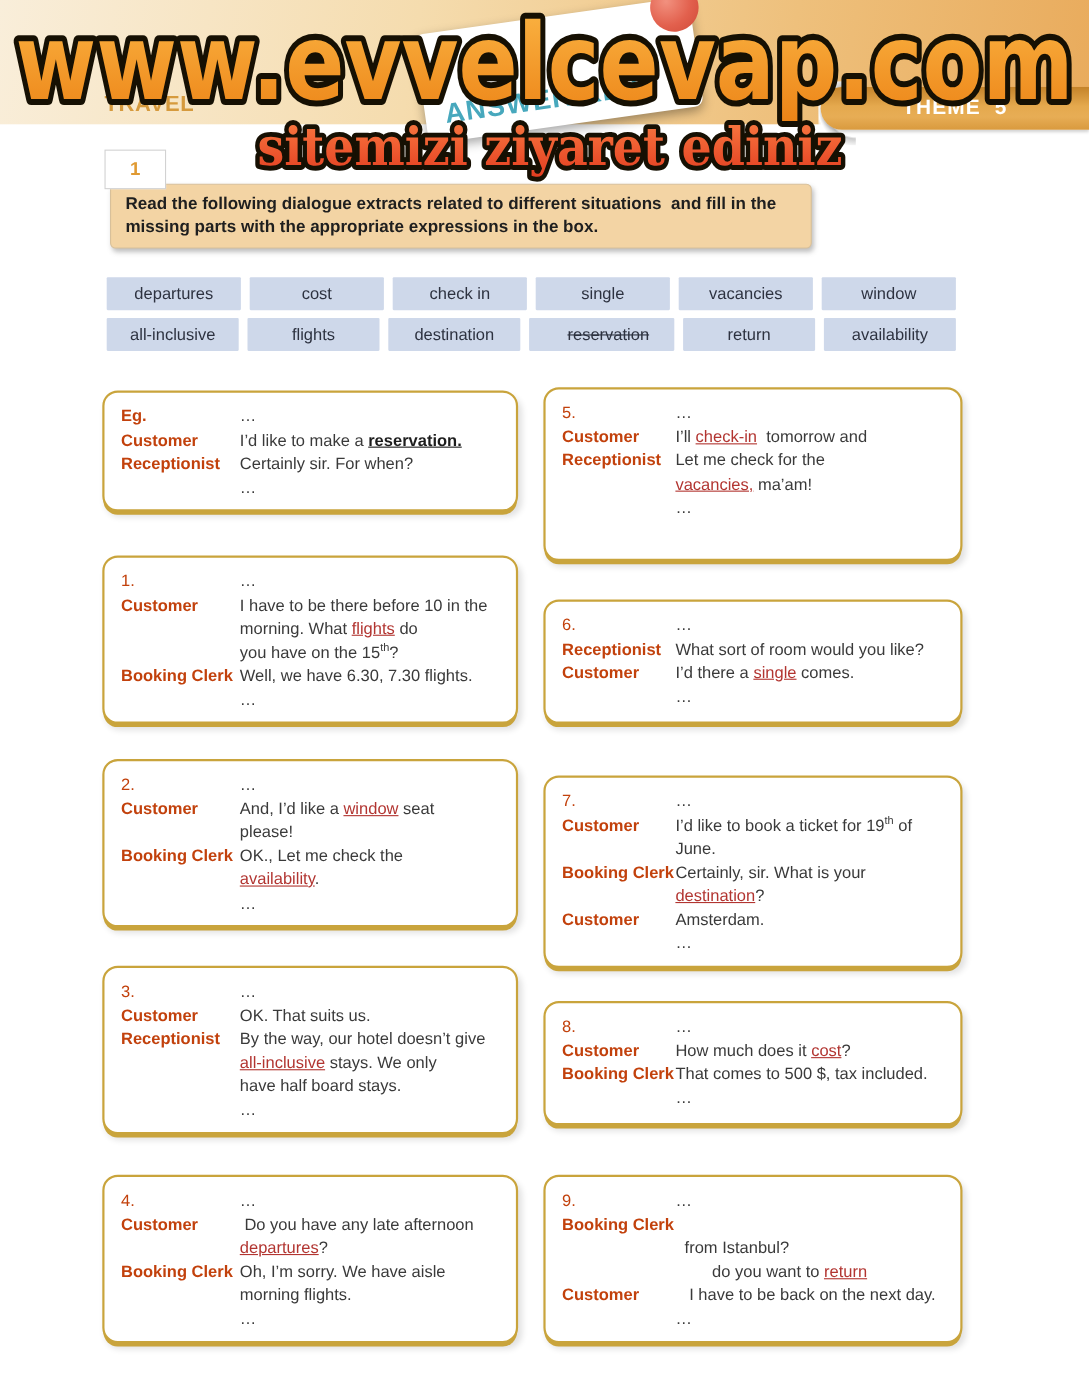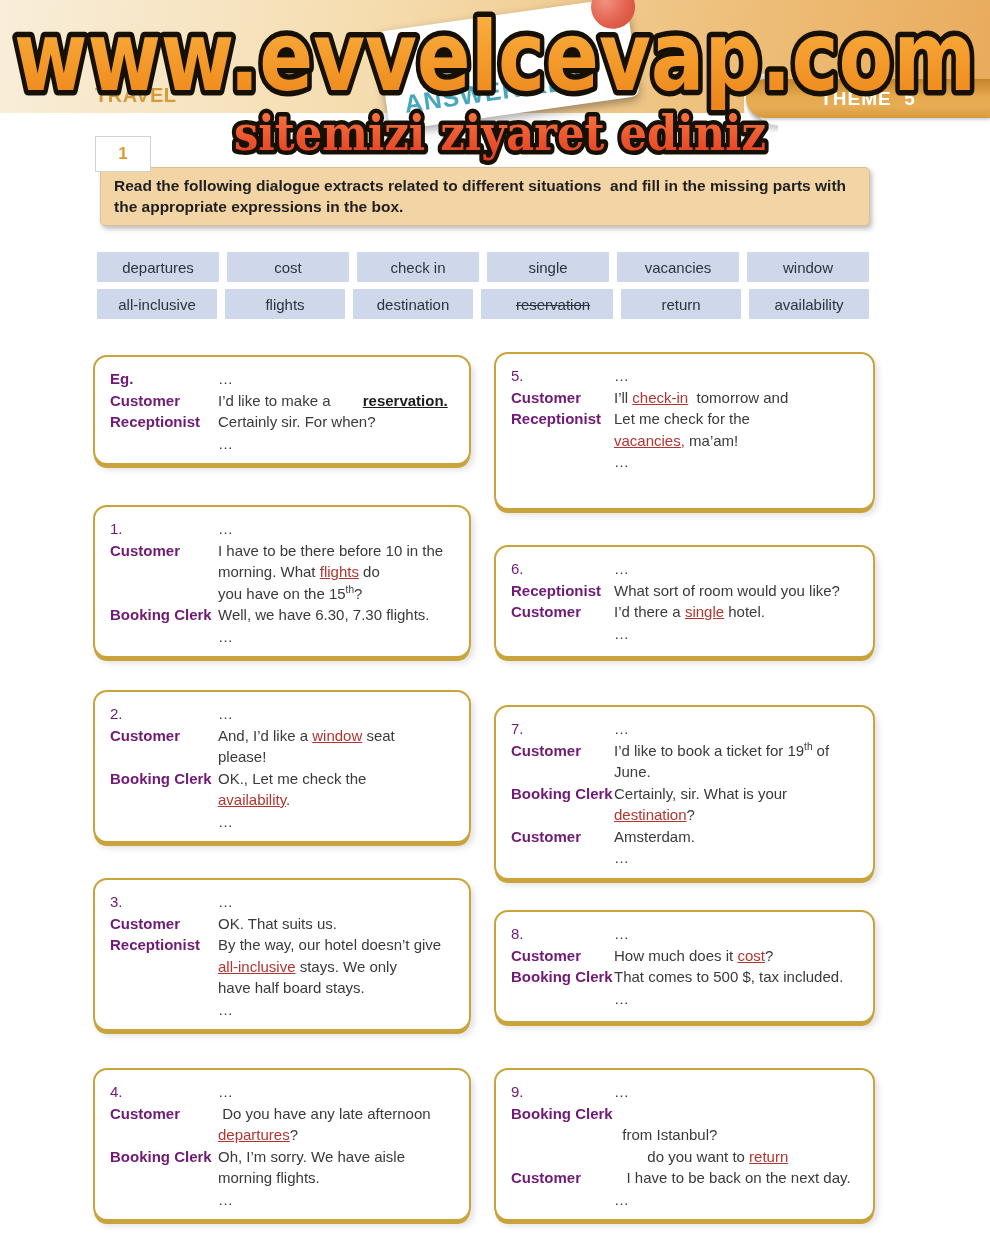--- a/index.html
+++ b/index.html
@@ -62,21 +62,21 @@
   
   .watermark-svg{position:absolute;left:0;top:0;z-index:6;pointer-events:none;}
   
   .number-tab{
     position:absolute;left:95px;top:136px;width:56px;height:36px;z-index:2;
     background:#ffffff;border:1px solid #d2d2d2;
     display:flex;align-items:center;justify-content:center;
     color:var(--number-orange);font-weight:bold;font-size:17px;
   }
   .instruction-box{
-    position:absolute;left:100px;top:167px;width:770px;z-index:1;
+    position:absolute;left:100px;top:167px;width:638px;z-index:1;
     background:var(--instruction-tan);
     border-radius:5px;
     border:1px solid #d8c09a;
     box-shadow:2px 3px 5px rgba(110,110,110,.45);
     padding:7px 13px 8px 13px;
     font-size:15.5px;font-weight:bold;color:#1f1f1f;line-height:21px;
   }
   
   .word-box{position:absolute;left:97px;top:252px;width:772px;}
   .word-row{display:flex;gap:8px;margin-bottom:7px;}
@@ -89,26 +89,26 @@
   
   .dlg{
     position:absolute;background:#ffffff;
     border:2px solid var(--accent-gold);
     border-radius:14px;
     box-shadow:0 4px 0 -1px var(--accent-gold), 3px 5px 6px rgba(0,0,0,.12);
     padding:11px 8px 9px 15px;
     font-size:15px;line-height:21.5px;
   }
   .dlg-row{display:flex;white-space:pre;}
-  .dlg-label{width:108px;flex:0 0 108px;color:#701a75;}
+  .dlg-label{width:108px;flex:0 0 108px;color:#c2410c;}
   .dlg-label.b{font-weight:bold;}
   .col-right .dlg-label{width:103px;flex:0 0 103px;}
   .dlg-text{color:#3a3a3a;}
   .dlg-text .ans{color:var(--answer-red);text-decoration:underline;}
-  .dlg-text .ansb{font-weight:bold;text-decoration:underline;color:#1d1d1d;margin-left:28px;}
+  .dlg-text .ansb{font-weight:bold;text-decoration:underline;color:#1d1d1d;}
   .dlg-text sup{font-size:10px;line-height:0;}
   #dlg-eg{left:93px;top:355px;width:378px;min-height:110px;}
   #dlg-1 {left:93px;top:505px;width:378px;}
   #dlg-2 {left:93px;top:690px;width:378px;}
   #dlg-3 {left:93px;top:878px;width:378px;min-height:152px;}
   #dlg-4 {left:93px;top:1068px;width:378px;}
   #dlg-5 {left:494px;top:352px;width:381px;min-height:158px;}
   #dlg-6 {left:494px;top:545px;width:381px;min-height:113px;}
   #dlg-7 {left:494px;top:705px;width:381px;min-height:163px;}
   #dlg-8 {left:494px;top:910px;width:381px;min-height:113px;}
@@ -206,21 +206,21 @@
     <div class="dlg col-right" id="dlg-5">
       <div class="dlg-row"><div class="dlg-label">5.</div><div class="dlg-text"><span>…</span></div></div>
       <div class="dlg-row"><div class="dlg-label b">Customer</div><div class="dlg-text"><span>I’ll </span><span class="ans">check-in</span><span>&nbsp; tomorrow and</span></div></div>
       <div class="dlg-row"><div class="dlg-label b">Receptionist</div><div class="dlg-text"><span>Let me check for the</span></div></div>
       <div class="dlg-row"><div class="dlg-label"></div><div class="dlg-text"><span class="ans">vacancies,</span><span> ma’am!</span></div></div>
       <div class="dlg-row"><div class="dlg-label"></div><div class="dlg-text"><span>…</span></div></div>
     </div>
     <div class="dlg col-right" id="dlg-6">
       <div class="dlg-row"><div class="dlg-label">6.</div><div class="dlg-text"><span>…</span></div></div>
       <div class="dlg-row"><div class="dlg-label b">Receptionist</div><div class="dlg-text"><span>What sort of room would you like?</span></div></div>
-      <div class="dlg-row"><div class="dlg-label b">Customer</div><div class="dlg-text"><span>I’d there a </span><span class="ans">single</span><span> hotel.</span></div></div>
+      <div class="dlg-row"><div class="dlg-label b">Customer</div><div class="dlg-text"><span>I’d there a </span><span class="ans">single</span><span> comes.</span></div></div>
       <div class="dlg-row"><div class="dlg-label"></div><div class="dlg-text"><span>…</span></div></div>
     </div>
     <div class="dlg col-right" id="dlg-7">
       <div class="dlg-row"><div class="dlg-label">7.</div><div class="dlg-text"><span>…</span></div></div>
       <div class="dlg-row"><div class="dlg-label b">Customer</div><div class="dlg-text"><span>I’d like to book a ticket for 19</span><sup>th</sup><span> of</span></div></div>
       <div class="dlg-row"><div class="dlg-label"></div><div class="dlg-text"><span>June.</span></div></div>
       <div class="dlg-row"><div class="dlg-label b">Booking Clerk</div><div class="dlg-text"><span>Certainly, sir. What is your</span></div></div>
       <div class="dlg-row"><div class="dlg-label"></div><div class="dlg-text"><span class="ans">destination</span><span>?</span></div></div>
       <div class="dlg-row"><div class="dlg-label b">Customer</div><div class="dlg-text"><span>Amsterdam.</span></div></div>
       <div class="dlg-row"><div class="dlg-label"></div><div class="dlg-text"><span>…</span></div></div>

